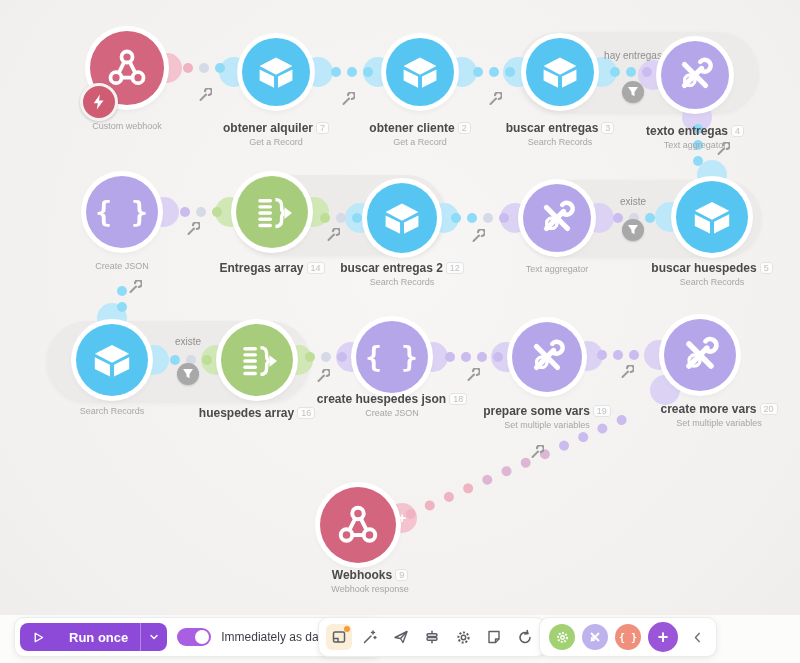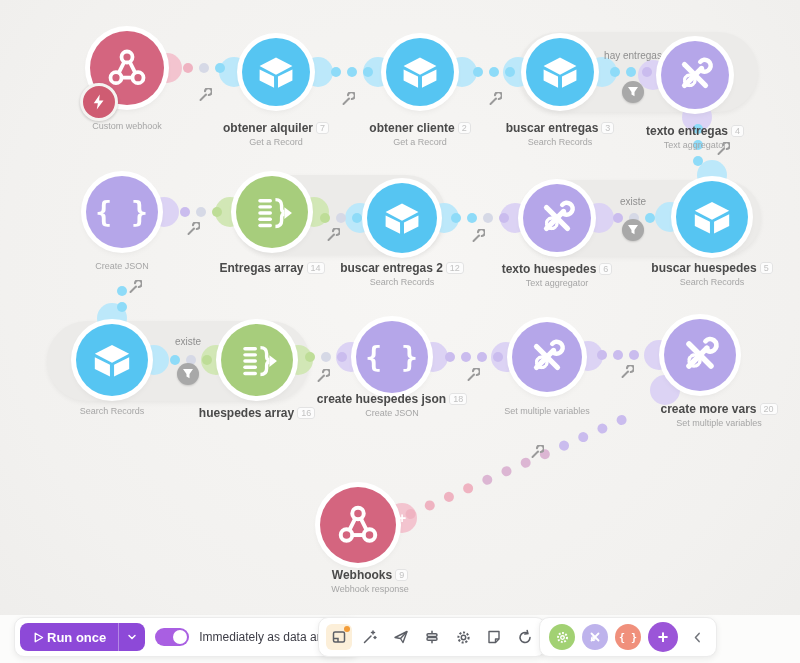--- a/index.html
+++ b/index.html
@@ -35,21 +35,21 @@
   .wr{position:absolute;z-index:2;width:14px;height:14px;}
   .plus-port{display:flex;align-items:center;justify-content:center;color:#fff;font-size:14px;font-weight:bold;}
   
   .bbar{position:absolute;left:0;right:0;bottom:0;height:48px;background:#fcfcfb;z-index:10;}
   .card{position:absolute;bottom:6px;height:38px;background:#fff;border:1px solid #ececec;border-radius:10px;
         box-shadow:0 2px 6px rgba(0,0,0,.07);display:flex;align-items:center;}
   .card1{left:14px;padding:0 12px 0 5px;gap:10px;}
   .card2{left:318px;padding:0 7px;gap:5px;}
   .card3{left:539px;padding:0 9px;gap:7px;}
   .runbtn{display:flex;align-items:center;background:#8d49d8;border-radius:8px;color:#fff;height:28px;overflow:hidden;cursor:pointer;}
-  .runmain{display:flex;align-items:center;gap:2px;padding:0 12px;font-weight:bold;font-size:13px;}
+  .runmain{display:flex;align-items:center;gap:24px;padding:0 12px;font-weight:bold;font-size:13px;}
   .rundrop{width:26px;height:28px;border-left:1px solid rgba(255,255,255,.35);display:flex;align-items:center;justify-content:center;cursor:pointer;}
   .toggle{width:34px;height:18px;border-radius:9px;background:#a95fe2;position:relative;cursor:pointer;flex:none;}
   .knob{position:absolute;top:2px;right:2px;width:14px;height:14px;border-radius:50%;background:#fff;}
   .toglabel{font-size:12px;color:#3d3d46;white-space:nowrap;}
   .tb{width:26px;height:26px;border-radius:6px;display:flex;align-items:center;justify-content:center;
       color:#5c5f66;position:relative;cursor:pointer;background:transparent;border:none;padding:0;}
   .tb.hl{background:#fcefd9;}
   .odot{position:absolute;top:2px;right:2px;width:6px;height:6px;border-radius:50%;background:#f39c38;}
   .cbtn{width:26px;height:26px;border-radius:50%;display:flex;align-items:center;justify-content:center;
         color:#fff;cursor:pointer;border:none;padding:0;}
@@ -418,39 +418,39 @@
 </div>
 <div class="lbl" style="left:187px;top:261px">
   <div class="t"><span>Entregas array</span><span class="bdg">14</span></div>
   <div class="s"></div>
 </div>
 <div class="lbl" style="left:317px;top:261px">
   <div class="t"><span>buscar entregas 2</span><span class="bdg">12</span></div>
   <div class="s">Search Records</div>
 </div>
 <div class="lbl" style="left:472px;top:262px">
-  <div class="t"><span>texto huespedes</span><span class="bdg">6</span></div>
   <div class="s">Text aggregator</div>
 </div>
 <div class="lbl" style="left:627px;top:261px">
   <div class="t"><span>buscar huespedes</span><span class="bdg">5</span></div>
   <div class="s">Search Records</div>
 </div>
 <div class="lbl" style="left:27px;top:404px">
   <div class="s">Search Records</div>
 </div>
 <div class="lbl" style="left:172px;top:406px">
   <div class="t"><span>huespedes array</span><span class="bdg">16</span></div>
   <div class="s"></div>
 </div>
 <div class="lbl" style="left:307px;top:392px">
   <div class="t"><span>create huespedes json</span><span class="bdg">18</span></div>
   <div class="s">Create JSON</div>
 </div>
 <div class="lbl" style="left:462px;top:404px">
+  <div class="t"><span>prepare some vars</span><span class="bdg">19</span></div>
   <div class="s">Set multiple variables</div>
 </div>
 <div class="lbl" style="left:634px;top:402px">
   <div class="t"><span>create more vars</span><span class="bdg">20</span></div>
   <div class="s">Set multiple variables</div>
 </div>
 <div class="lbl" style="left:285px;top:568px">
   <div class="t"><span>Webhooks</span><span class="bdg">9</span></div>
   <div class="s">Webhook response</div>
 </div>

